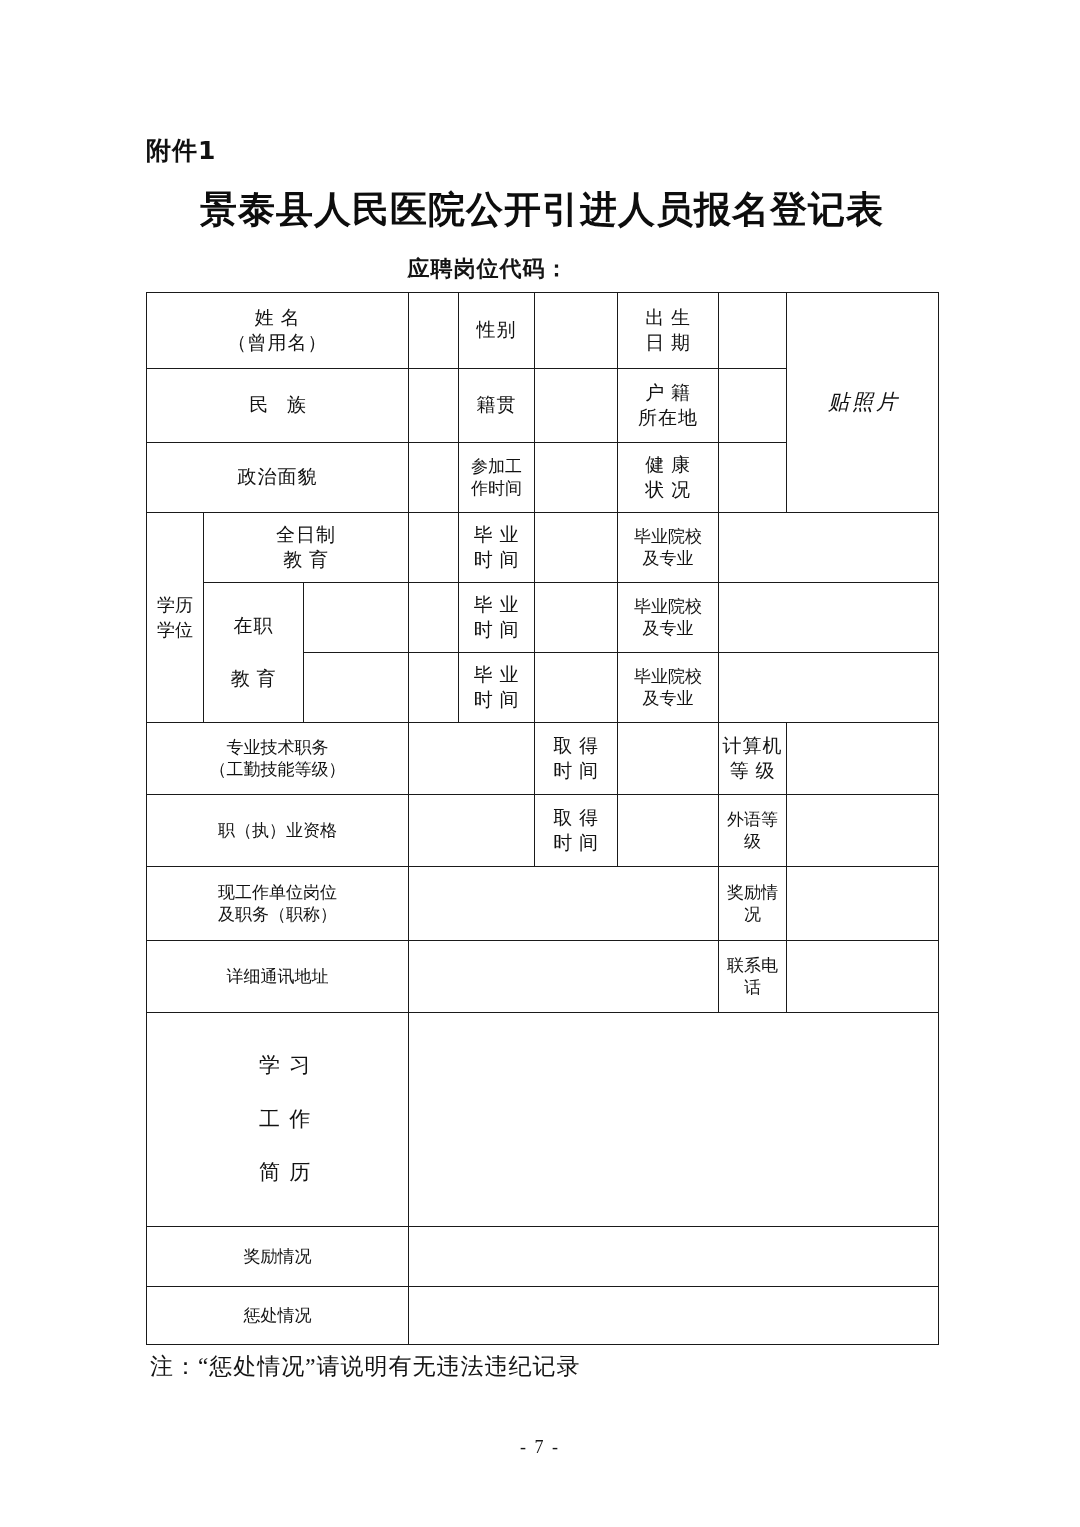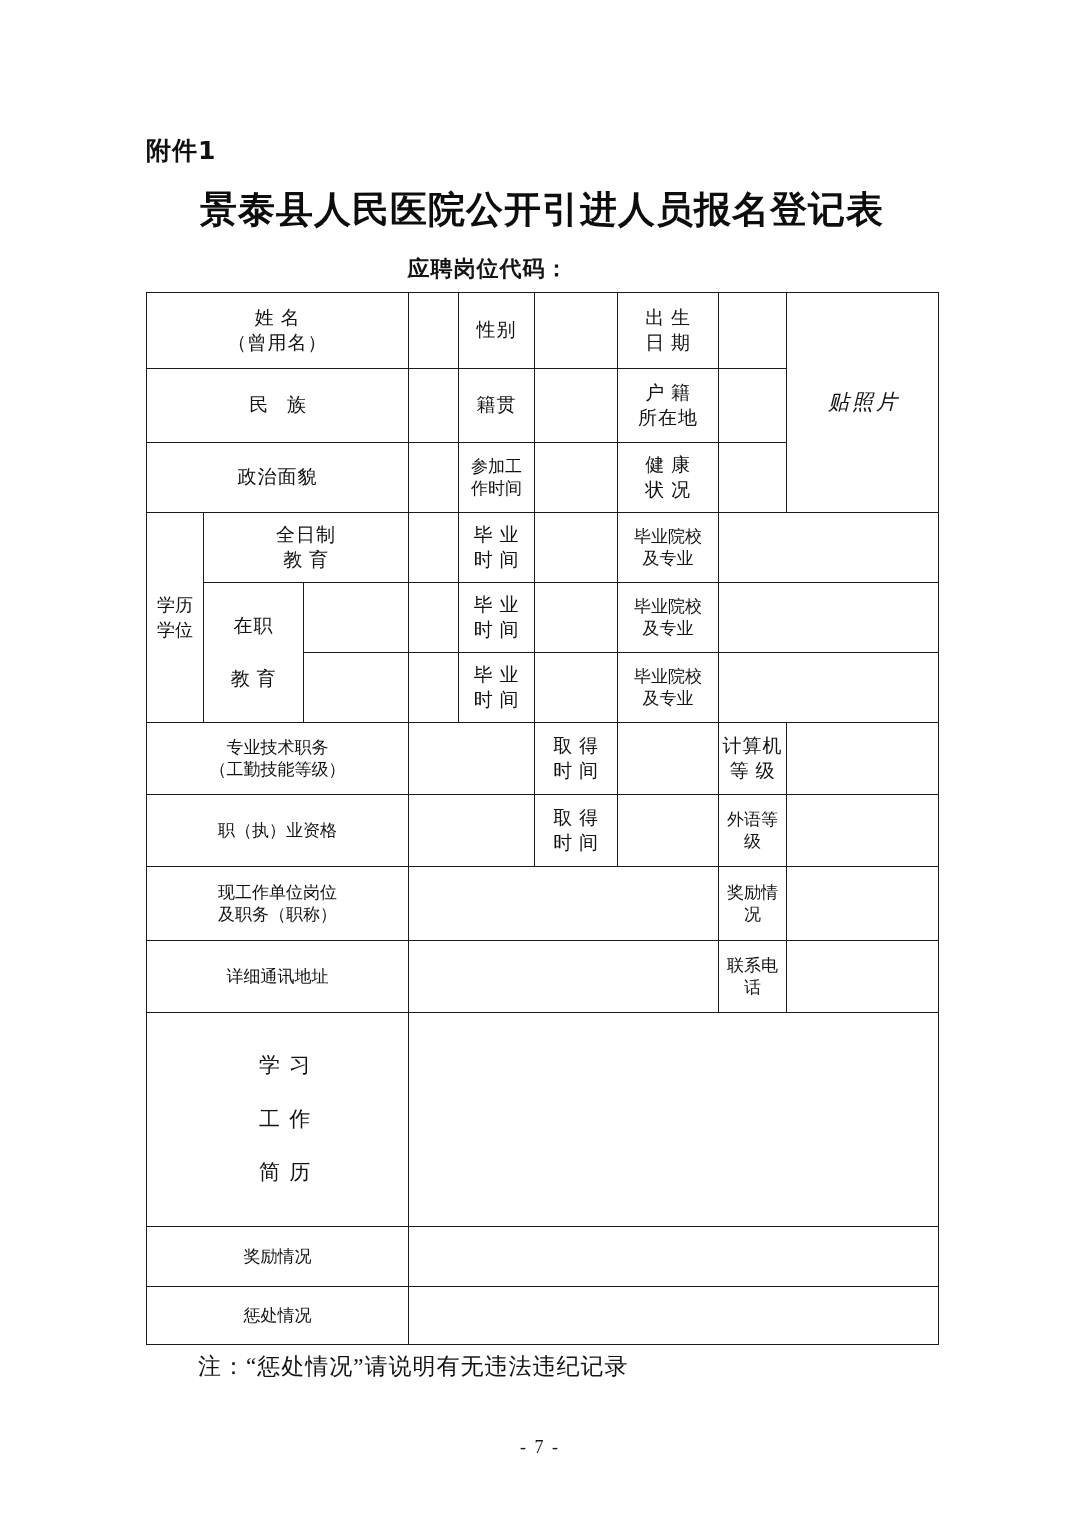--- a/index.html
+++ b/index.html
@@ -108,21 +108,20 @@
   .two-line { display: block; }
 
   
   .note {
     position: absolute;
     left: 150px;
     top: 1351px;
     font-size: 23px;
     letter-spacing: 1px;
     color: #131313;
-    margin-left: 48px;
   }
   .page-number {
     position: absolute;
     left: 0;
     top: 1437px;
     width: 1080px;
     text-align: center;
     font-size: 18px;
     color: #161616;
     letter-spacing: 2px;

